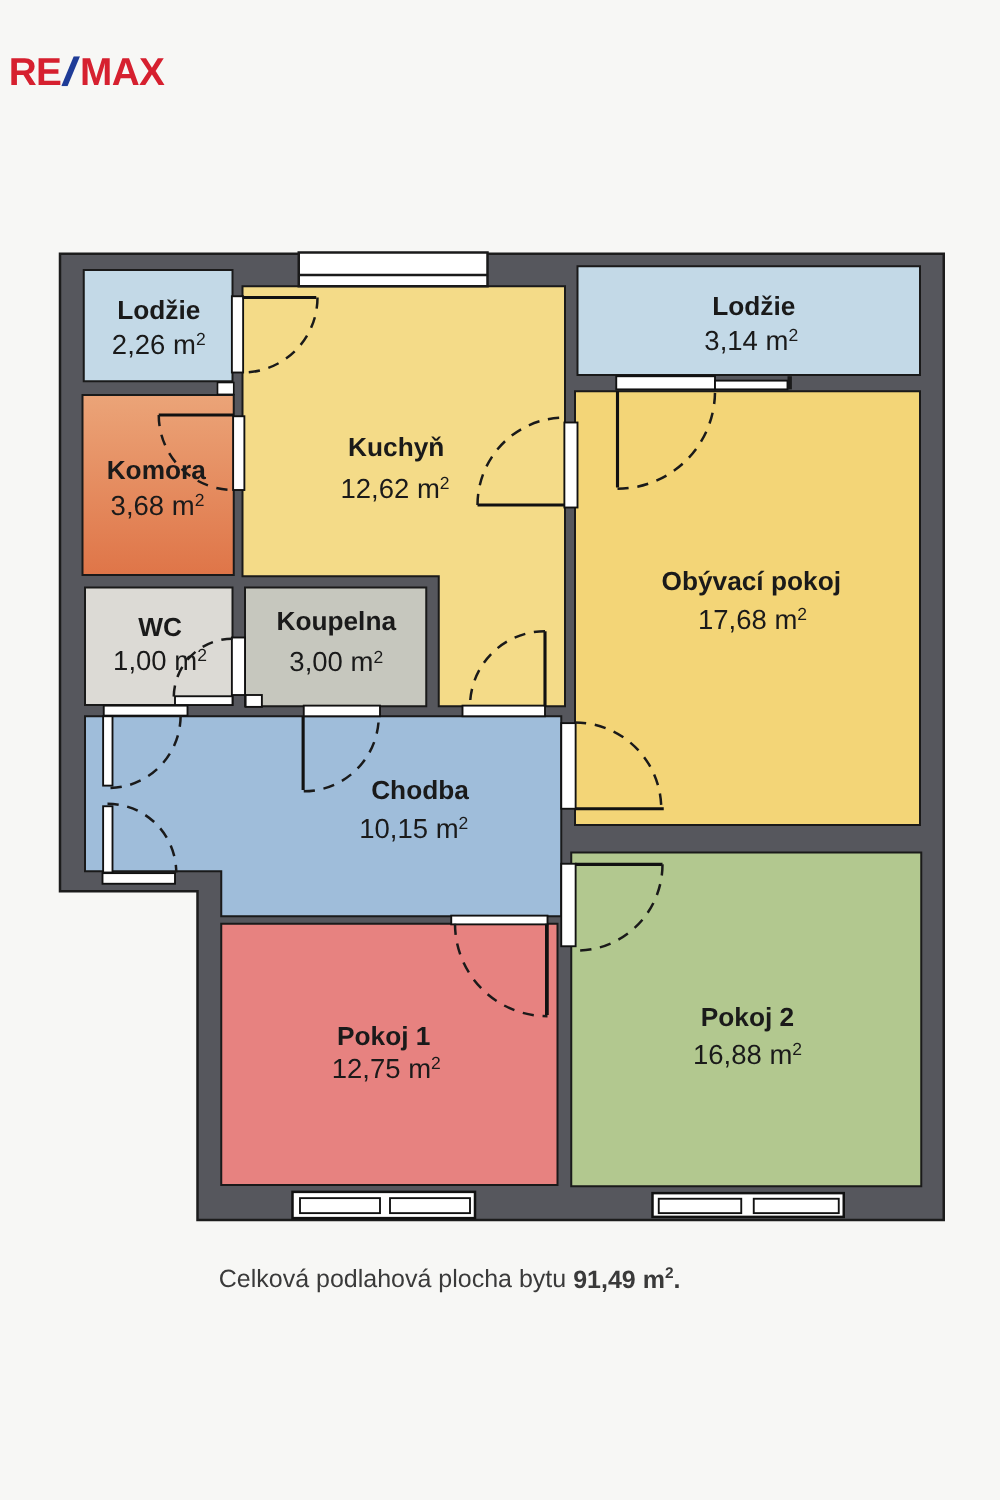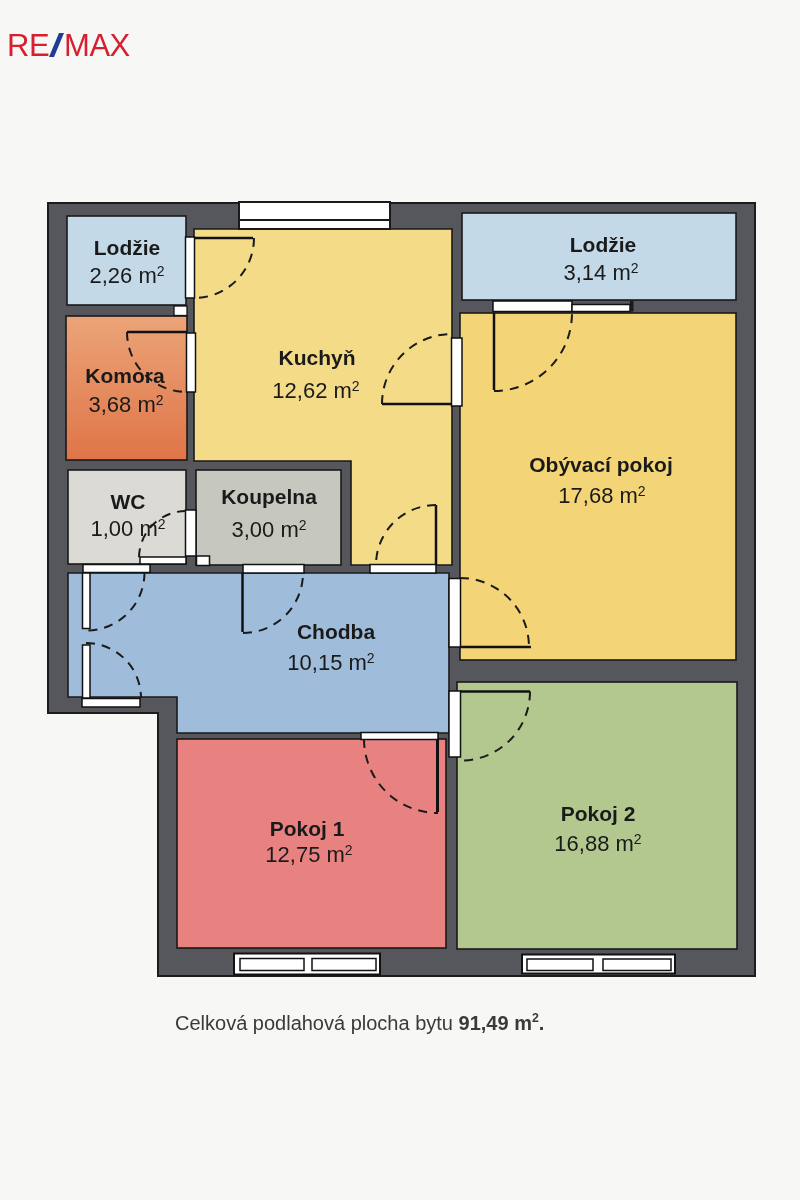--- a/index.html
+++ b/index.html
@@ -1,17 +1,17 @@
 <!DOCTYPE html>
 <html><head>
 <meta charset="utf-8">
 <style>
   html,body{margin:0;padding:0;}
   body{width:800px;height:1200px;background:#f7f7f5;font-family:"Liberation Sans", sans-serif;position:relative;overflow:hidden;}
-  .logo{position:absolute;left:7px;top:28px;font-weight:normal;font-size:31px;letter-spacing:-0.5px;color:#D6202F;white-space:nowrap;}
+  .logo{position:absolute;left:7px;top:40px;font-weight:bold;font-size:31px;letter-spacing:-0.5px;color:#D6202F;white-space:nowrap;}
   .caption{position:absolute;left:175px;top:1011px;font-size:20px;color:#3a3a3a;white-space:nowrap;}
 </style>
 </head>
 <body>
 
 <div class="logo">RE<svg width="15" height="24" viewBox="0 0 15 24" style="vertical-align:-1px">
       <polygon points="10,0 15,0 5,24 0,24" fill="#1F3C97"></polygon>
     </svg>MAX</div>
 
 <svg width="800" height="1200" viewBox="0 0 800 1200" style="position:absolute;left:0;top:0">

